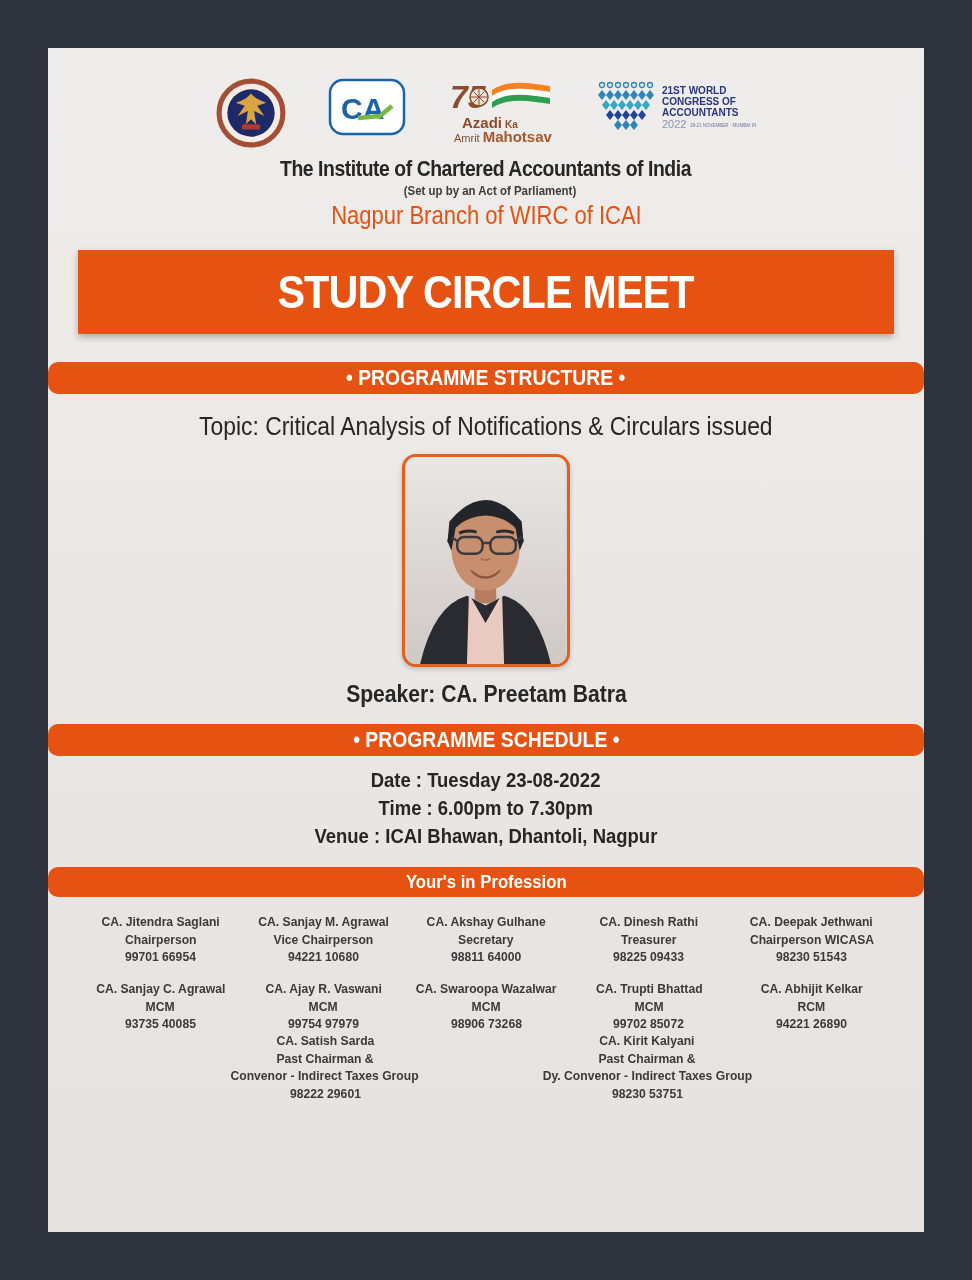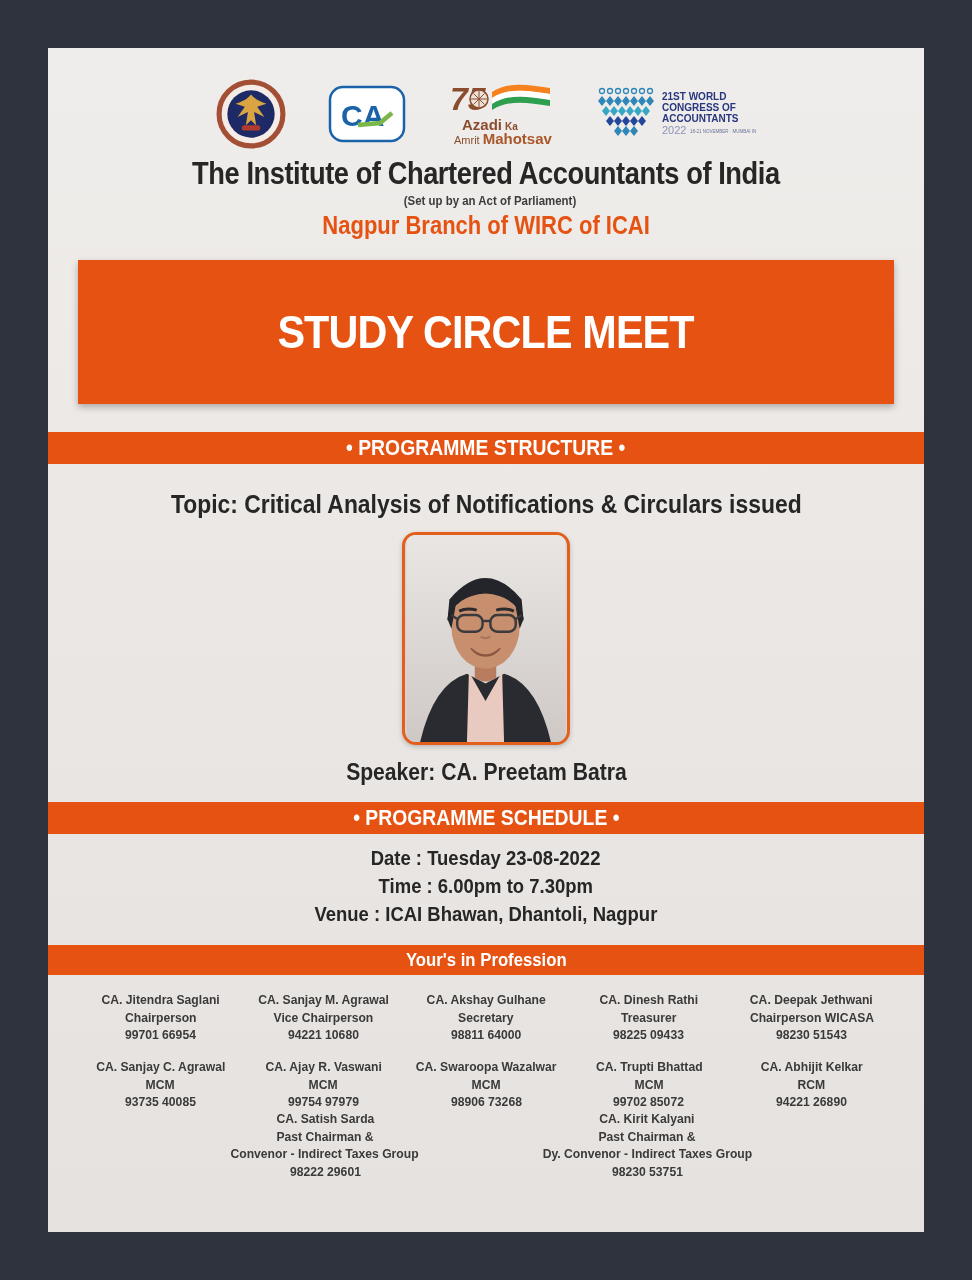--- a/index.html
+++ b/index.html
@@ -12,53 +12,54 @@
   .poster {
     width: 876px; height: 1184px;
     margin: 48px;
     background: linear-gradient(180deg, #efedeb 0%, #eae6e3 55%, #e6e2df 100%);
     display: flex; flex-direction: column;
     overflow: hidden;
   }
   .cond { display:inline-block; transform: scaleX(.88); transform-origin: center; white-space: nowrap; }
 
   
-  .logos { margin-top: 30px; display: flex; justify-content: center; align-items: center; gap: 42px; height: 72px; }
-  .institute-name { margin-top: 6px; text-align: center; font-size: 31px; font-weight: bold; color: #262626; letter-spacing: -0.5px; }
+  .logos { margin-top: 30px; display: flex; justify-content: center; gap: 42px; height: 72px; }
+  .institute-name { margin-top: 6px; text-align: center; font-size: 22px; font-weight: bold; color: #262626; letter-spacing: -0.5px; }
   .setup-note { text-align: center; font-size: 13px; font-weight: bold; color: #3c3c3c; margin-top: 1px; padding-left: 8px; }
-  .branch-name { text-align: center; font-size: 25px; font-weight: bold; color: #e55211; margin-top: 3px; }
+  .branch-name { text-align: center; font-size: 25px; font-weight: normal; color: #e55211; margin-top: 3px; }
 
   .contact-bar {
     margin-top: 10px;
     border-top: 2px solid #1c1c1c; border-bottom: 2px solid #1c1c1c;
     padding: 8px 0; text-align: center;
     font-size: 16px; font-weight: bold; color: #1f1f1f;
   }
 
   
   .event-banner {
-    margin: 20px 30px 0 30px; height: 144px;
+    margin: 20px 30px 0 30px; height: 84px;
     background: #e55211; color: #fff;
     display: flex; justify-content: center; align-items: center;
     box-shadow: 0 3px 7px rgba(0,0,0,.28);
   }
   .event-title { font-size: 47px; font-weight: bold; line-height: 1.05; letter-spacing: -1px; }
   .event-subtitle { font-size: 31px; font-weight: bold; letter-spacing: -0.5px; margin-top: 2px; }
 
   .band {
     background: #e55211; color: #fff;
     text-align: center; font-weight: bold;
     height: 32px; display: flex; align-items: center; justify-content: center;
     font-size: 22px;
+    border-radius: 10px;
   }
   .band-structure { margin-top: 28px; }
   .band-schedule  { margin-top: 16px; }
   .band-signoff   { margin-top: 18px; height: 30px; font-size: 19px; }
 
-  .topic { margin-top: 25px; text-align: center; font-size: 26px; font-weight: bold; color: #262626; line-height: 1.18; }
+  .topic { margin-top: 17px; text-align: center; font-size: 26px; font-weight: normal; color: #262626; line-height: 1.18; }
 
   .photo-frame {
     margin: 12px auto 0 auto;
     width: 168px; height: 213px;
     border: 3px solid #e2601c; border-radius: 14px;
     overflow: hidden; background: #d8d3d0;
     box-shadow: 0 2px 5px rgba(0,0,0,.2);
   }
   .photo-frame svg { display: block; width: 100%; height: 100%; }
 

